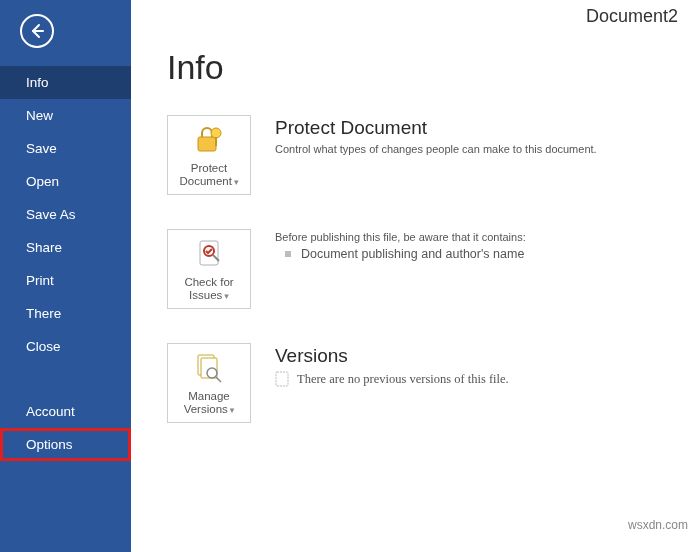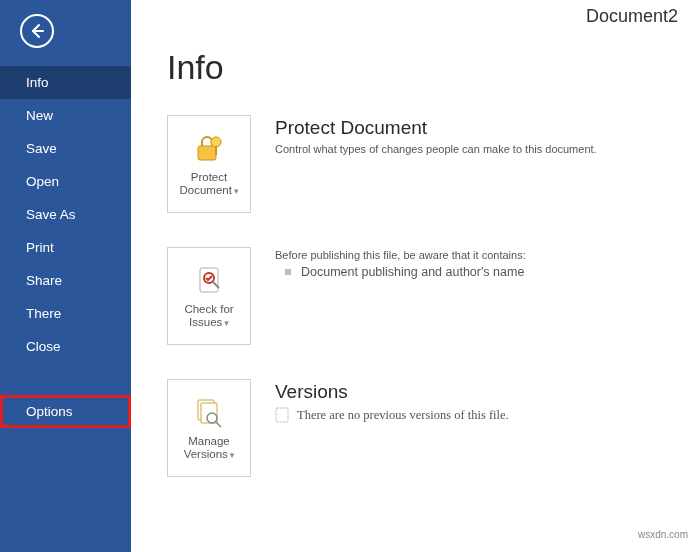--- a/index.html
+++ b/index.html
@@ -72,21 +72,21 @@
     margin-left: 6px;
   }
   .section {
     display: flex;
     align-items: flex-start;
     margin-bottom: 34px;
     margin-left: 6px;
   }
   .tile {
     width: 84px;
-    height: 98px;
+    height: 80px;
     border: 1px solid #cfcfcf;
     background: #fff;
     display: flex;
     flex-direction: column;
     align-items: center;
     justify-content: center;
     font-size: 11.5px;
     color: #555;
     text-align: center;
     line-height: 1.15;
@@ -135,47 +135,48 @@
   .version-row {
     display:flex;
     align-items:center;
     color:#555;
     font-size:12.5px;
     font-family:Liberation Serif, serif;
   }
   .version-row svg { margin-right:8px; }
   .watermark {
     position:absolute;
-    bottom:12px;
+    bottom:20px;
     right:8px;
-    font-size:10px;
+    font-size:12px;
     color:#888;
   }
 </style>
 </head>
 <body>
 
 <div class="app">
   <div class="sidebar">
     <div class="back-btn">
       <svg width="16" height="16" viewBox="0 0 16 16">
         <path d="M10 2 L4 8 L10 14" stroke="#fff" stroke-width="2" fill="none" stroke-linecap="round" stroke-linejoin="round"></path>
         <path d="M4 8 H14" stroke="#fff" stroke-width="2" stroke-linecap="round"></path>
       </svg>
     </div>
     <div class="nav-item active">Info</div>
     <div class="nav-item">New</div>
     <div class="nav-item">Save</div>
     <div class="nav-item">Open</div>
     <div class="nav-item">Save As</div>
+    <div class="nav-item">Share</div>
     <div class="nav-item">Print</div>
-    <div class="nav-item">Share</div>
     <div class="nav-item">There</div>
     <div class="nav-item">Close</div>
     <div class="spacer"></div>
+    <div class="nav-item">Account</div>
     <div class="nav-item highlight">Options</div>
   </div>
 
   <div class="main">
     <div class="doc-title">Document2</div>
     <div class="page-title">Info</div>
 
     <div class="section">
       <div class="tile">
         <div class="icon-holder">

